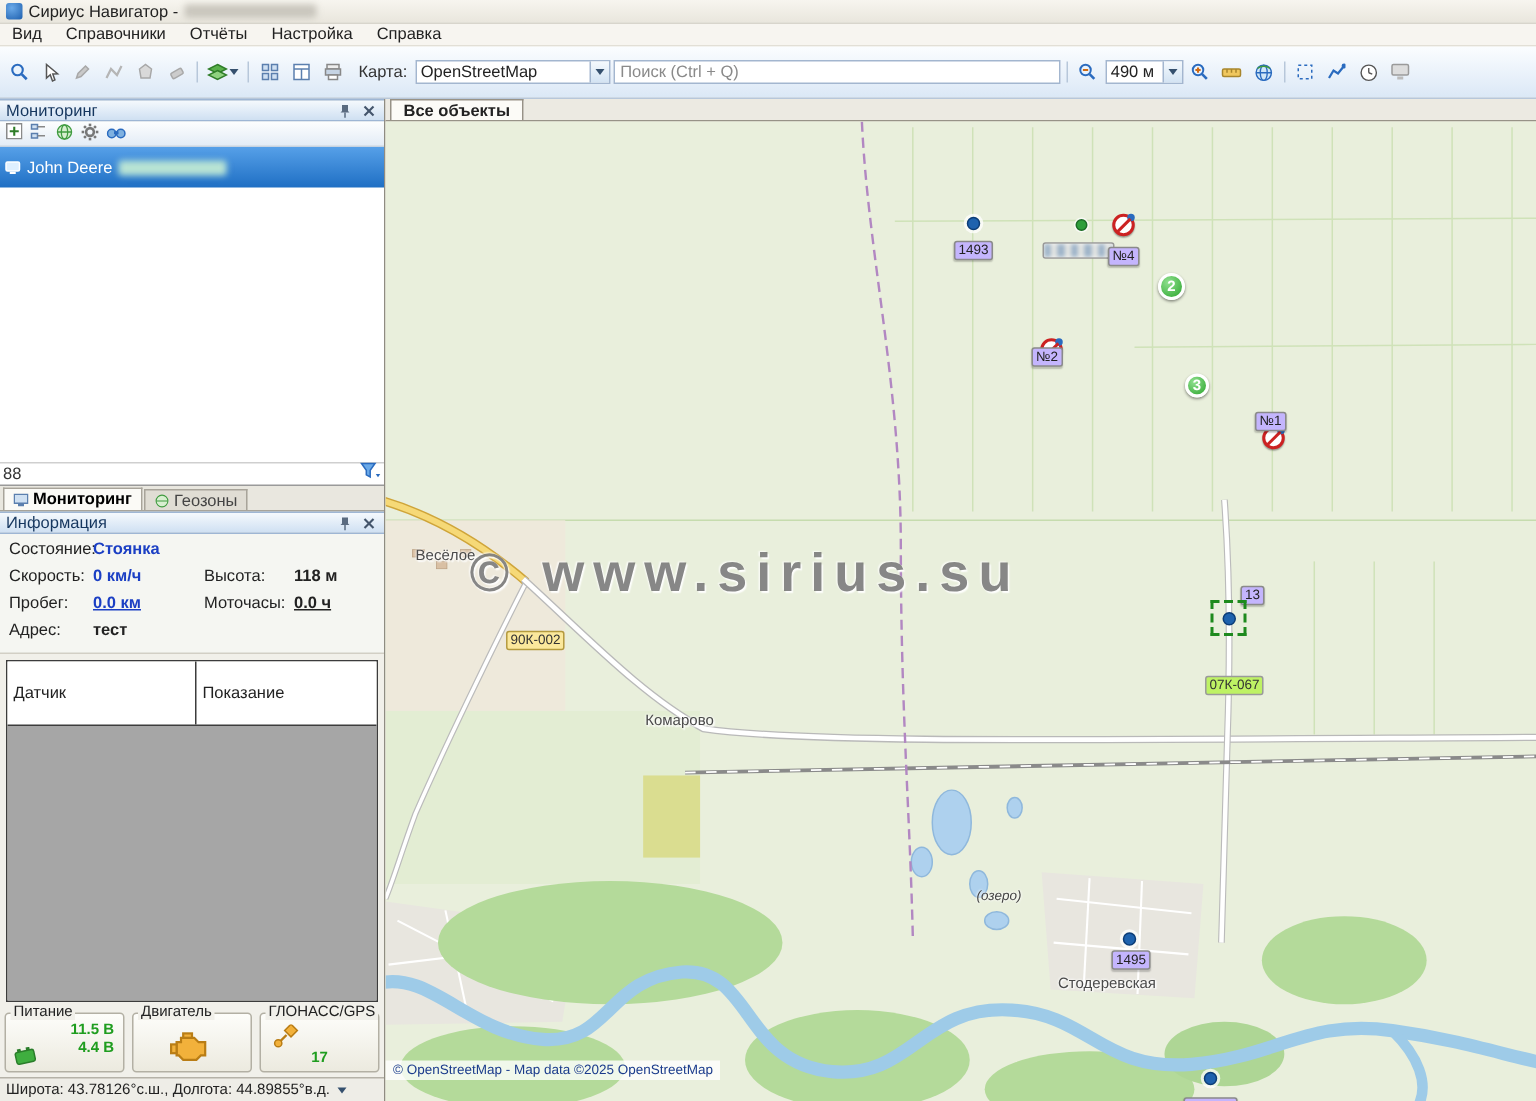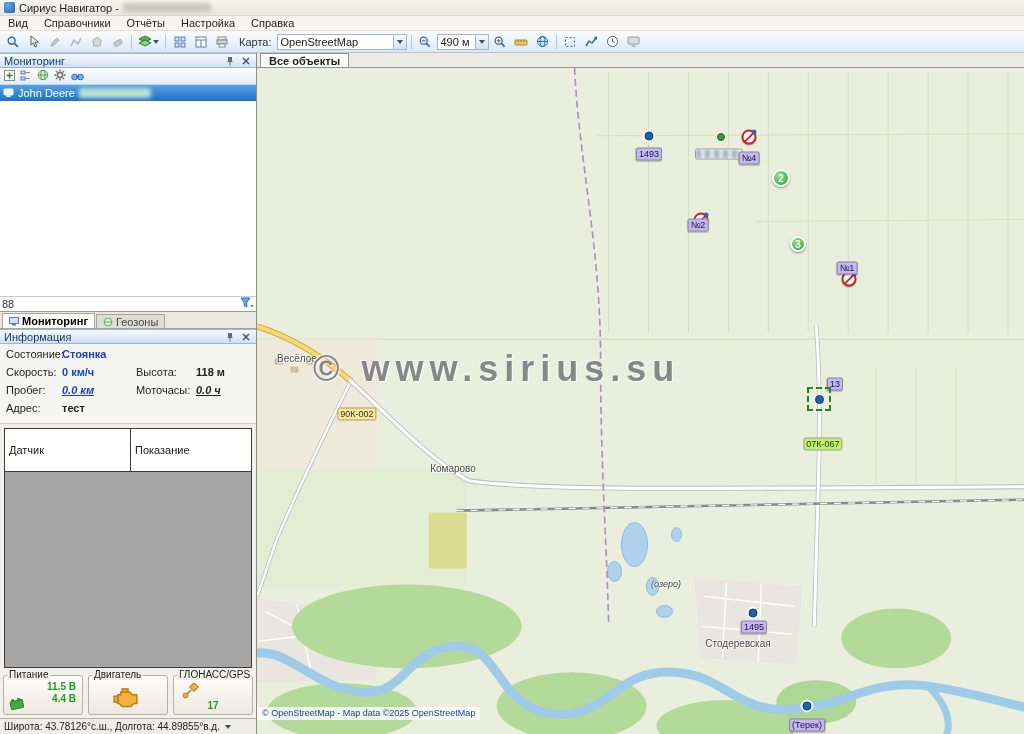--- a/index.html
+++ b/index.html
@@ -6,21 +6,21 @@
   html,body { width:1024px; height:734px; overflow:hidden; }
   body { font-family:"Liberation Sans", sans-serif; font-size:11px; color:#222; background:#f0eee7; }
   .app { width:1024px; height:734px; display:flex; flex-direction:column; }
 
   
   .titlebar { height:16px; background:linear-gradient(#f7f5ef,#e9e6dd); display:flex; align-items:center; gap:4px; padding:0 4px; border-bottom:1px solid #d8d5cc; }
   .app-icon { width:11px; height:11px; border-radius:2px; background:radial-gradient(circle at 35% 30%, #6aa9e8, #1d5fae); display:inline-block; }
   .blur-chip { height:9px; border-radius:2px; background:#c9c6bd; filter:blur(2px); }
   .menubar { height:15px; background:#f7f5f0; display:flex; align-items:center; border-bottom:1px solid #e2dfd6; }
   .menu-item { padding:1px 8px; cursor:default; }
-  .toolbar { height:22px; background:linear-gradient(#fbfdff,#dbe8f6); border-bottom:1px solid #b7c7da; display:flex; align-items:center; gap:2px; padding:0 3px; }
+  .toolbar { height:35px; background:linear-gradient(#fbfdff,#dbe8f6); border-bottom:1px solid #b7c7da; display:flex; align-items:center; gap:2px; padding:0 3px; }
   .tbtn { width:19px; height:17px; display:flex; align-items:center; justify-content:center; border-radius:2px; }
   .tbtn.wide { width:auto; padding:0 2px; gap:1px; }
   .sep { width:1px; height:14px; background:#b7c7da; margin:0 2px; }
   .tlabel { padding:0 3px 0 6px; color:#333; }
   .combo { height:16px; border:1px solid #a3b6cf; background:#fff; display:flex; align-items:center; font-size:11px; }
   .combo .val { flex:1; padding:0 3px; white-space:nowrap; overflow:hidden; }
   .combo .arrow { width:13px; align-self:stretch; border-left:1px solid #a3b6cf; background:linear-gradient(#f4f9fd,#d3e3f3); display:flex; align-items:center; justify-content:center; }
   .caret { width:0; height:0; border-left:3px solid transparent; border-right:3px solid transparent; border-top:4px solid #35506e; }
   .search-input { width:298px; height:16px; border:1px solid #a3b6cf; padding:0 4px; font-size:11px; font-family:inherit; color:#444; }
   .search-input::placeholder { color:#8a8a8a; }
@@ -30,37 +30,37 @@
   .left-col { width:257px; display:flex; flex-direction:column; background:#f1f0ea; border-right:1px solid #8f8c82; min-height:0; }
   .map-col { flex:1; display:flex; flex-direction:column; min-width:0; }
 
   
   .panel-header { height:15px; flex:0 0 15px; display:flex; align-items:center; gap:3px; padding:0 4px; background:linear-gradient(#f5f9fd,#cfe0f2); border-top:1px solid #9eb6d4; border-bottom:1px solid #9eb6d4; color:#15365e; }
   .panel-header .ph-title { flex:1; }
   .hbtn { width:13px; height:12px; display:flex; align-items:center; justify-content:center; }
   .panel-toolbar { height:17px; flex:0 0 17px; display:flex; align-items:center; gap:5px; padding:0 4px; background:linear-gradient(#fdfefe,#e3ecf6); border-bottom:1px solid #c6d3e2; }
 
   .tree { flex:1 1 auto; background:#fff; min-height:0; overflow:hidden; }
-  .tree-row { height:16px; display:flex; align-items:center; gap:4px; padding:0 3px; }
+  .tree-row { height:27px; display:flex; align-items:center; gap:4px; padding:0 3px; }
   .tree-row.selected { background:linear-gradient(#56a0e8,#1f6fc4); color:#fff; }
   .tree-blur { width:72px; height:10px; border-radius:2px; background:#b9e4d4; filter:blur(2px); }
 
   .filter-row { height:16px; flex:0 0 16px; background:#fff; border-top:1px solid #cfcfcf; border-bottom:1px solid #9a9a9a; display:flex; align-items:flex-end; padding:0 2px; }
   .filter-input { flex:1; border:none; outline:none; height:14px; font-size:11px; font-family:inherit; color:#333; background:transparent; }
 
   .tabs-row { height:17px; flex:0 0 17px; background:#e9e7df; display:flex; align-items:flex-end; gap:1px; padding-left:2px; border-bottom:1px solid #a8a49a; }
   .ltab { display:flex; align-items:center; gap:3px; height:14px; padding:0 6px; border:1px solid #a8a49a; border-bottom:none; background:#e0ddd4; color:#444; }
   .ltab.active { background:#fbfaf6; font-weight:bold; color:#000; height:15px; }
 
   .info-body { flex:0 0 80px; background:#f5f6f2; padding:4px 6px; border-bottom:1px solid #d2cfc5; }
   .info-grid { display:grid; grid-template-columns:56px 74px 60px 1fr; row-gap:6px; align-items:center; }
   .lab { color:#222; }
   .v-blue { color:#1b3fc4; font-weight:bold; }
   .v-bold { font-weight:bold; }
-  .u { text-decoration:underline;font-style:italic; }
+  .u { text-decoration:underline; }
 
   .sensor-table { flex:1 1 auto; margin:4px 4px 0 4px; border:1px solid #3c3c3c; display:flex; flex-direction:column; min-height:0; }
   .sensor-head { display:grid; grid-template-columns:126px 1fr; background:#fff; border-bottom:1px solid #3c3c3c; }
   .sensor-head .cell { padding:15px 4px; }
   .sensor-head .cell:first-child { border-right:1px solid #3c3c3c; }
   .sensor-body { flex:1; background:#a6a6a6; }
 
   .gauges { height:50px; flex:0 0 50px; display:flex; gap:5px; padding:7px 3px 3px 3px; background:#f1f0ea; }
   .gauge { flex:1; border:1px solid #b3b0a4; border-radius:3px; background:linear-gradient(#fdfdfa,#ecead e0); background:linear-gradient(#fdfdfa,#ecead f); background:linear-gradient(#fdfdfa,#eceadf); position:relative; }
   .gauge-label { position:absolute; top:-7px; left:3px; font-size:10px; background:#f1f0ea; padding:0 2px; white-space:nowrap; }
@@ -177,20 +177,21 @@
           <rect x="3" y="8" width="6" height="3" fill="#fff" stroke="#888"></rect>
         </svg>
     </span>
     <span class="tlabel">Карта:</span>
     <span class="combo" style="width:130px">
       <span class="val">OpenStreetMap</span>
       <span class="arrow">
           <span class="caret"></span>
         </span>
     </span>
+    <input class="search-input" type="text" placeholder="Поиск (Ctrl + Q)" style="">
     <span class="sep"></span>
     <span class="tbtn">
       <svg width="14" height="14" viewBox="0 0 16 16">
           <circle cx="6.5" cy="6.5" r="4" fill="#eaf3fc" stroke="#2a6bbf" stroke-width="1.5"></circle>
           <line x1="4.5" y1="6.5" x2="8.5" y2="6.5" stroke="#d06a12" stroke-width="1.6"></line>
           <line x1="9.6" y1="9.6" x2="13.2" y2="13.2" stroke="#2a6bbf" stroke-width="2"></line>
         </svg>
     </span>
     <span class="combo" style="width:52px">
       <span class="val">490 м</span>

